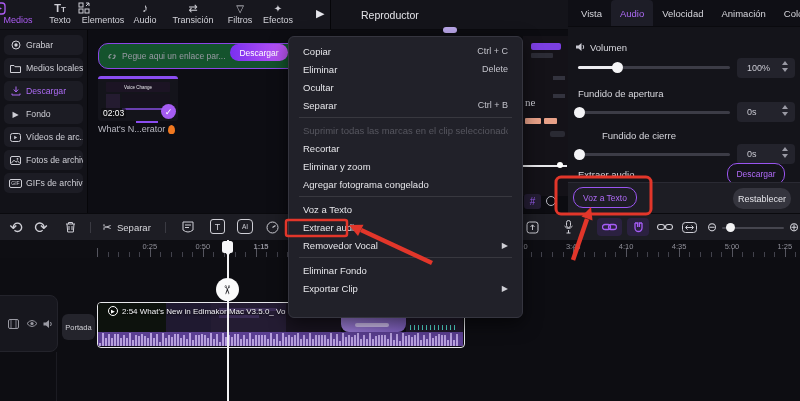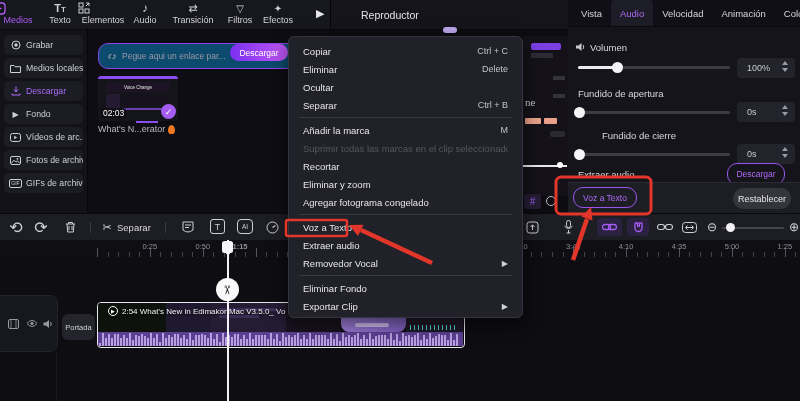--- a/index.html
+++ b/index.html
@@ -36,21 +36,21 @@
   #rbottom{left:568px;top:182px;width:232px;height:31px;background:#1d1d24;border-top:1px solid #2a2a33;}
   .btn-outline{position:absolute;border:1px solid #9a55f0;border-radius:10px;color:#b06bf7;font-size:8.5px;display:flex;align-items:center;justify-content:center;background:transparent;cursor:pointer;}
   .btn-gray{position:absolute;background:#35353e;border-radius:10px;color:#e4e4e9;font-size:9px;display:flex;align-items:center;justify-content:center;cursor:pointer;}
   
   #sidebar{left:0;top:30px;width:88px;height:183px;background:#121218;padding:5px 4px;display:flex;flex-direction:column;gap:3px;border-right:1px solid #060609;}
   .sbitem{height:20px;background:#1c1c24;border-radius:5px;display:flex;align-items:center;gap:5px;padding:0 6px;font-size:8.7px;color:#cfcfd6;cursor:pointer;white-space:nowrap;overflow:hidden;}
   .sbitem.active{color:#ad6bf5;}
   .sbitem .sicon{width:11px;display:inline-flex;justify-content:center;color:inherit;}
   
   #mediapanel{left:88px;top:30px;width:242px;height:183px;background:#0d0d13;}
-  #linkbox{position:absolute;left:10px;top:13px;width:212px;height:26px;border:1px solid #8b45e6;border-radius:10px;display:flex;align-items:center;background:#0c4a6e;}
+  #linkbox{position:absolute;left:10px;top:13px;width:212px;height:26px;border:1px solid #8b45e6;border-radius:10px;display:flex;align-items:center;background:#14532d;}
   #linkbox .ph{font-size:8.5px;color:#9a9aa5;margin-left:5px;white-space:nowrap;}
   #dlbtn{position:absolute;left:142px;top:14px;width:58px;height:17px;border-radius:9px;background:linear-gradient(90deg,#7a2ff0,#c158f5);color:#fff;font-size:8.5px;display:flex;align-items:center;justify-content:center;cursor:pointer;}
   #thumb{position:absolute;left:10px;top:46px;width:80px;height:45px;background:#14141b;border-radius:3px;overflow:hidden;cursor:pointer;}
   .dur{position:absolute;left:3px;bottom:3px;font-size:8.5px;color:#fff;background:rgba(10,10,14,.65);padding:0 2px;border-radius:2px;}
   .check{position:absolute;right:2px;bottom:2px;width:15px;height:15px;border-radius:50%;background:#a55cf2;color:#fff;font-size:9px;display:flex;align-items:center;justify-content:center;}
   #thumbcap{position:absolute;left:10px;top:94px;font-size:9px;color:#b9b9c2;display:flex;align-items:center;gap:3px;}
   .flame{width:7px;height:9px;background:#f07820;border-radius:50% 50% 50% 50%/60% 60% 40% 40%;display:inline-block;}
   
   #ctxmenu{left:288px;top:36px;width:235px;height:282px;background:#212129;border:1px solid #35353f;border-radius:6px;box-shadow:0 6px 18px rgba(0,0,0,.55);z-index:50;padding:5px 0;display:flex;flex-direction:column;}
   .mitem{height:18px;flex:0 0 18px;display:flex;align-items:center;padding:0 14px;font-size:9.5px;color:#e6e6ea;cursor:pointer;}
@@ -369,21 +369,21 @@
     <span class="abs" style="left:722px;top:12.5px;width:62px;height:2.5px;background:#45454e;border-radius:2px;"></span>
     <span class="abs" style="left:726px;top:9px;width:9px;height:9px;background:#f2f2f4;border-radius:50%;"></span>
     <span class="ticon" style="left:787px;width:14px;height:16px;font-size:12px;">⊕</span>
   </div>
 
   <div class="abs" id="ruler">
     <div id="ticks"></div>
       <div id="ticksmajor"></div>
   <div class="rlabel" style="left: 149.917px;">0:25</div>
       <div class="rlabel" style="left: 202.835px;">0:50</div>
-      <div class="rlabel" style="left: 240px; font-weight: bold;">1:15</div>
+      <div class="rlabel" style="left: 261px; font-weight: bold;">1:15</div>
       <div class="rlabel" style="left: 520.34px;">3:20</div>
       <div class="rlabel" style="left: 573.257px;">3:45</div>
       <div class="rlabel" style="left: 626.175px;">4:10</div>
       <div class="rlabel" style="left: 679.092px;">4:35</div>
       <div class="rlabel" style="left: 732.01px;">5:00</div>
       <div class="rlabel" style="left: 784.927px;">1:25</div>
     </div>
 
   <div class="abs" id="trackarea">
     <div id="trackhead">
@@ -568,24 +568,20 @@
         <span class="ms">Delete</span>
       </div>
       <div class="mitem">
         <span class="ml">Ocultar</span>
       </div>
       <div class="mitem">
         <span class="ml">Separar</span>
         <span class="ms">Ctrl + B</span>
       </div>
       <div class="mdivider"></div>
-      <div class="mitem">
-        <span class="ml">Añadir la marca</span>
-        <span class="ms">M</span>
-      </div>
       <div class="mitem disabled">
         <span class="ml">Suprimir todas las marcas en el clip seleccionado</span>
       </div>
       <div class="mitem">
         <span class="ml">Recortar</span>
       </div>
       <div class="mitem">
         <span class="ml">Eliminar y zoom</span>
       </div>
       <div class="mitem">

